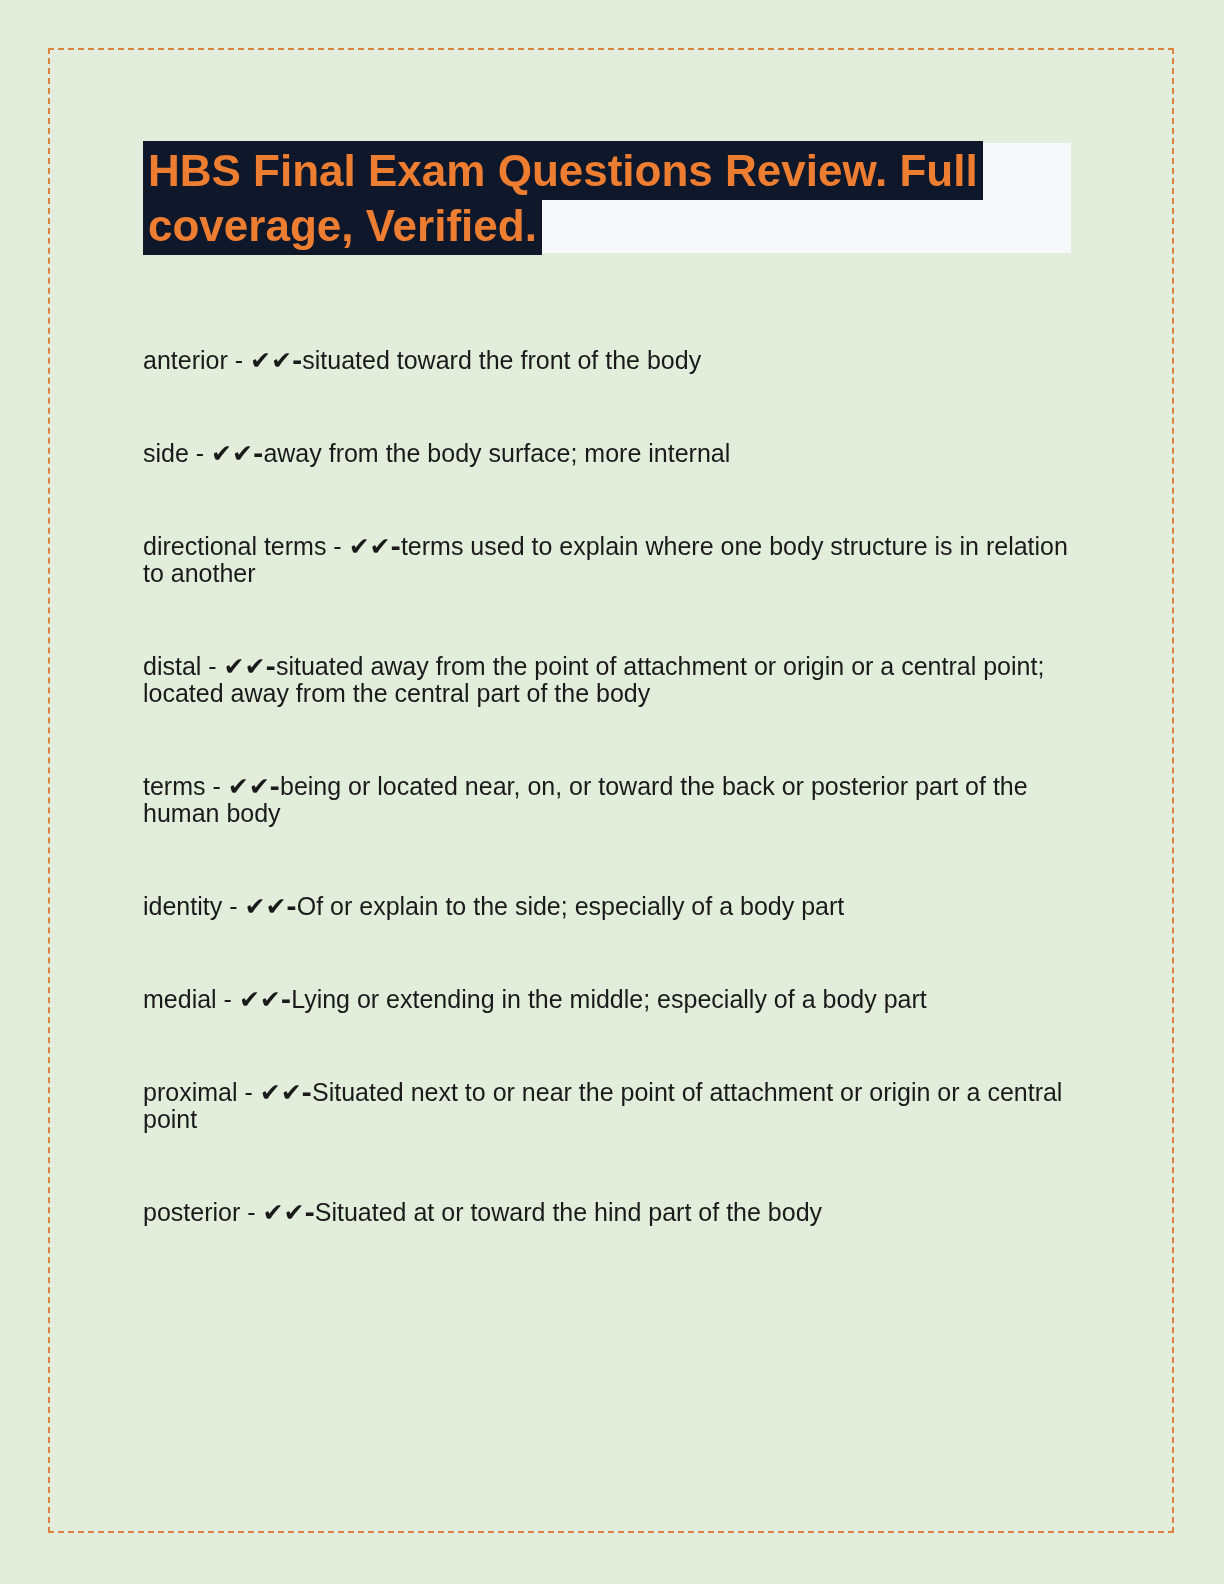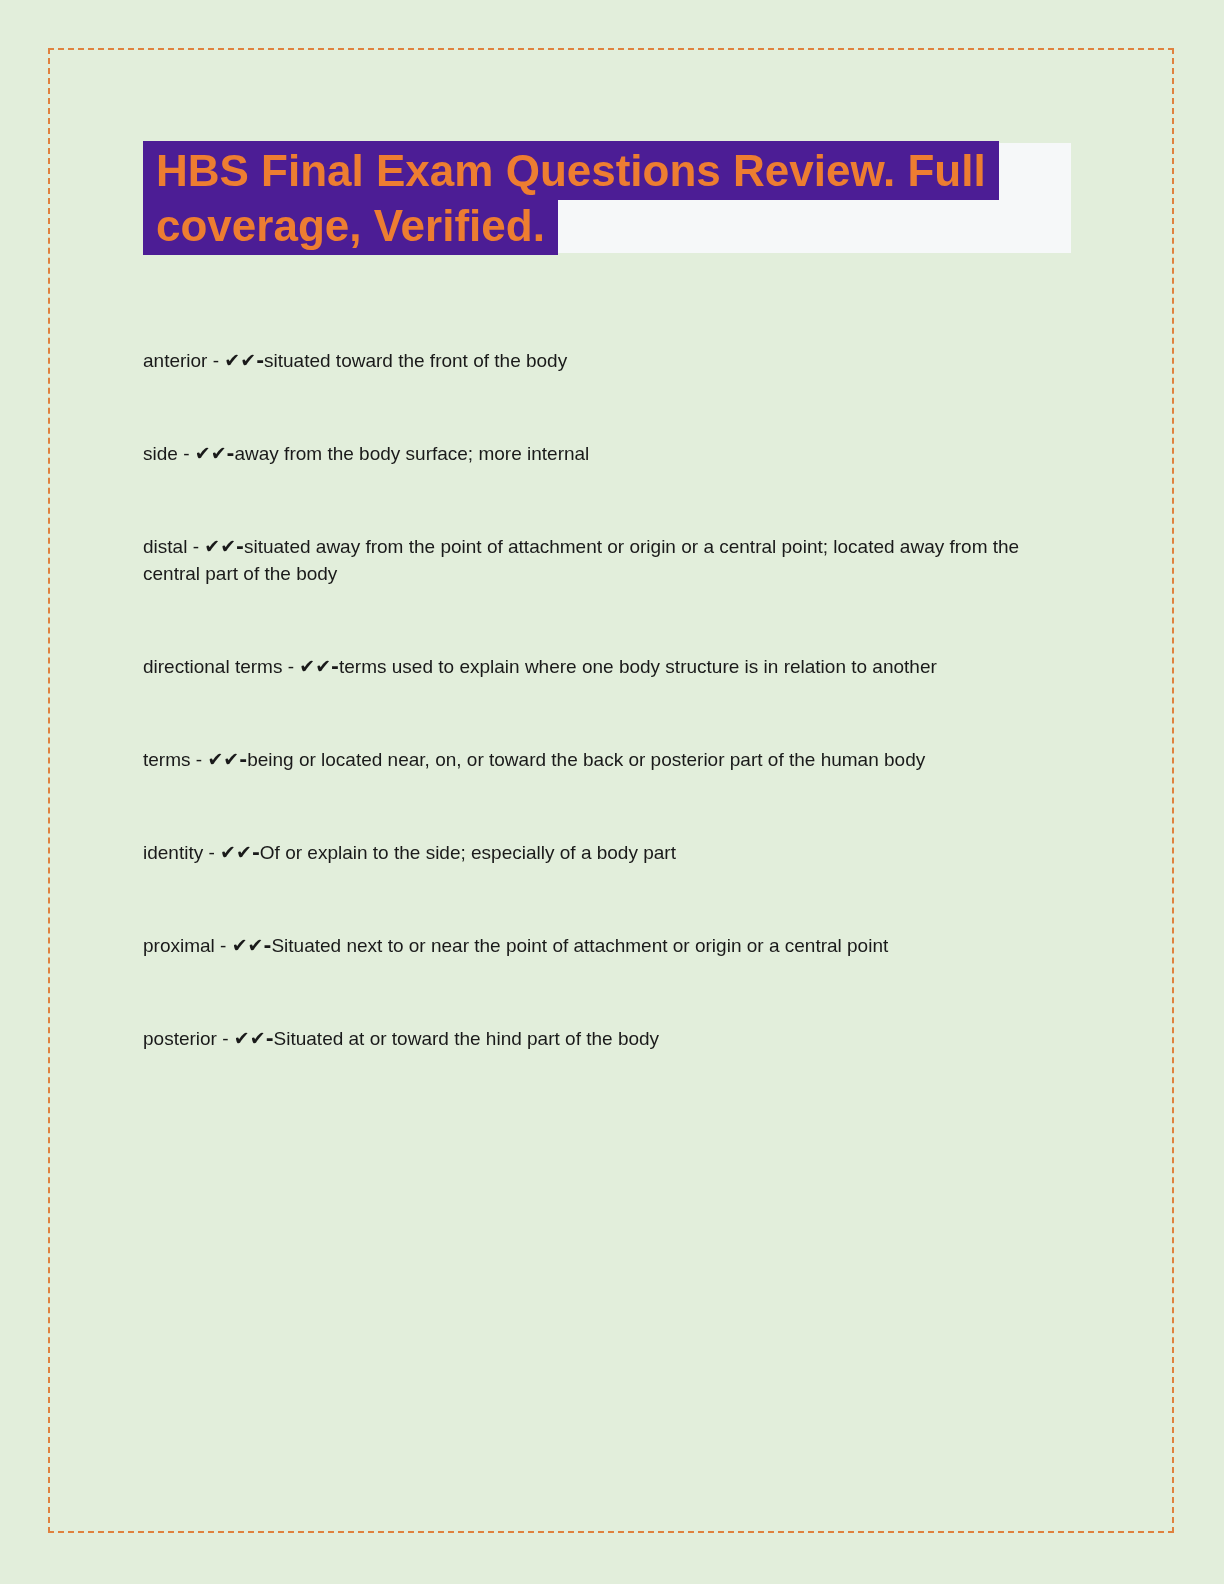--- a/index.html
+++ b/index.html
@@ -36,61 +36,62 @@
     width: 928px;
     min-height: 110px;
     background: #f6f8f9;
     font-size: 44px;
     font-weight: bold;
     line-height: 55px;
     color: #ed7d31;
     letter-spacing: 0px;
   }
   .title-highlight {
-    background: #4c1d95;
-    padding: 5px 13px;
+    background: #0f172a;
+    padding: 5px 5px;
     -webkit-box-decoration-break: clone;
     box-decoration-break: clone;
   }
   .entries {
     width: 932px;
     color: #1a1a1a;
   }
   .entry {
     margin: 0 0 66px 0;
-    font-size: 19px;
+    font-size: 25px;
     line-height: 27px;
   }
   .entry .marks {
     font-weight: bold;
     font-family: "DejaVu Sans", sans-serif;
   }
 </style>
 </head>
 <body>
 
 <div class="page">
   <div class="border-frame">
     <div class="content">
       <h1 class="title-block"><span class="title-highlight">HBS Final Exam Questions Review. Full coverage, Verified.</span></h1>
       <div class="entries">
   <p class="entry"><span class="term">anterior</span><span class="sep"> - </span><span class="marks">✔✔-</span><span class="definition">situated toward the front of the body</span></p>
 
   <p class="entry"><span class="term">side</span><span class="sep"> - </span><span class="marks">✔✔-</span><span class="definition">away from the body surface; more internal</span></p>
 
+  <p class="entry"><span class="term">directional terms</span><span class="sep"> - </span><span class="marks">✔✔-</span><span class="definition">terms used to explain where one body structure is in relation to another</span></p>
+
   <p class="entry"><span class="term">distal</span><span class="sep"> - </span><span class="marks">✔✔-</span><span class="definition">situated away from the point of attachment or origin or a central point; located away from the central part of the body</span></p>
-
-  <p class="entry"><span class="term">directional terms</span><span class="sep"> - </span><span class="marks">✔✔-</span><span class="definition">terms used to explain where one body structure is in relation to another</span></p>
 
   <p class="entry"><span class="term">terms</span><span class="sep"> - </span><span class="marks">✔✔-</span><span class="definition">being or located near, on, or toward the back or posterior part of the human body</span></p>
 
 
 
   <p class="entry"><span class="term">identity</span><span class="sep"> - </span><span class="marks">✔✔-</span><span class="definition">Of or explain to the side; especially of a body part</span></p>
 
+  <p class="entry"><span class="term">medial</span><span class="sep"> - </span><span class="marks">✔✔-</span><span class="definition">Lying or extending in the middle; especially of a body part</span></p>
 
   <p class="entry"><span class="term">proximal</span><span class="sep"> - </span><span class="marks">✔✔-</span><span class="definition">Situated next to or near the point of attachment or origin or a central point</span></p>
 
   <p class="entry"><span class="term">posterior</span><span class="sep"> - </span><span class="marks">✔✔-</span><span class="definition">Situated at or toward the hind part of the body</span></p>
 </div>
     </div>
   </div>
 </div>
 
 </body></html>

